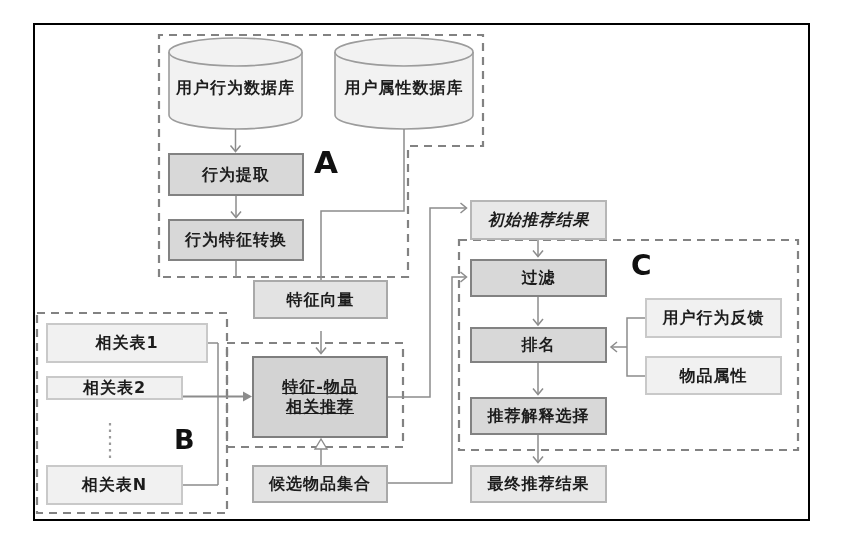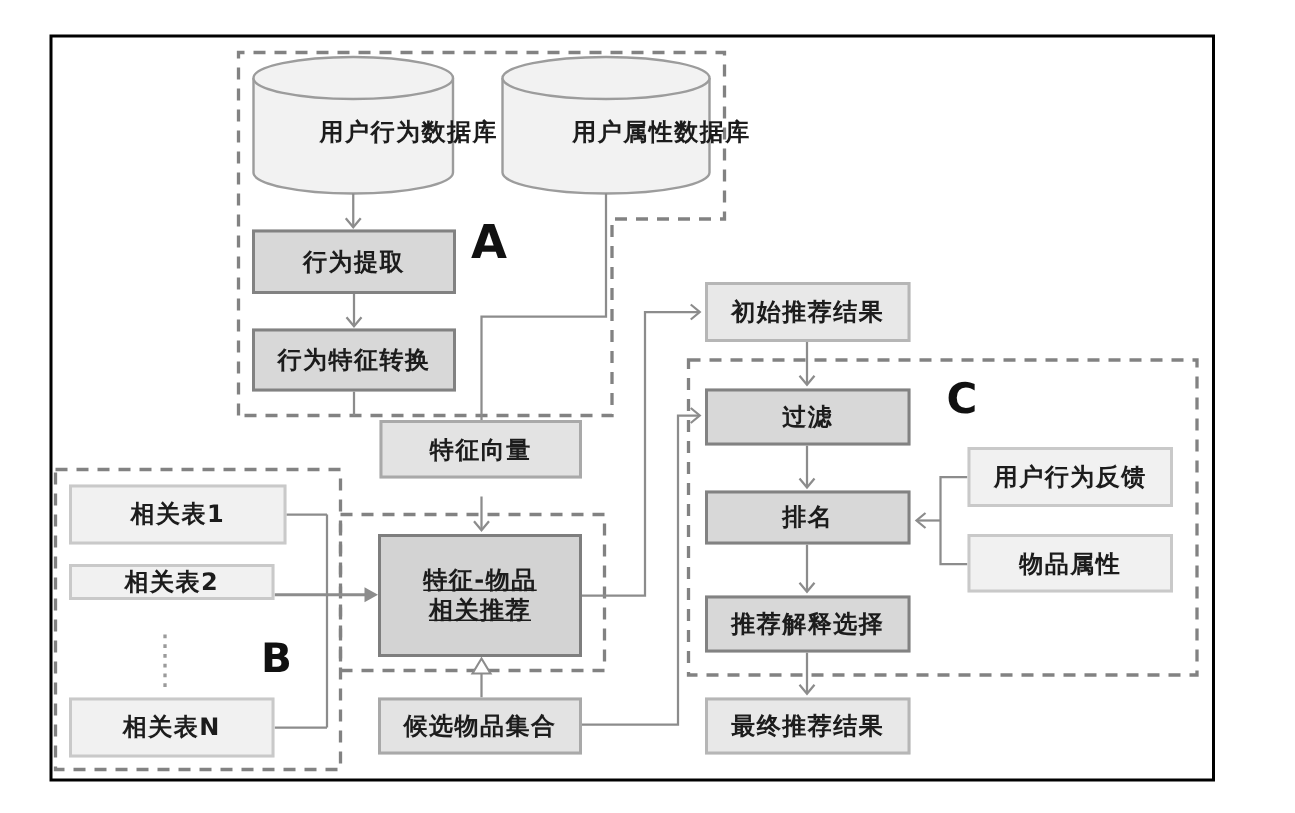--- a/index.html
+++ b/index.html
@@ -18,39 +18,39 @@
     font-weight:bold; font-size:16px; color:#1c1c1c; letter-spacing:1px;
     text-align:right; line-height:1.25; z-index:3;
   }
   .dark     { background:#d8d8d8; border:2px solid #828282; }
   .feature  { background:#d3d3d3; border:2px solid #7e7e7e; flex-direction:column;text-decoration:underline; }
   .mid      { background:#e3e3e3; border:2px solid #a9a9a9; }
   .light    { background:#e8e8e8; border:2px solid #b6b6b6; }
   .lightest { background:#f1f1f1; border:2px solid #c9c9c9; }
   .cyl-label {
     position:absolute; z-index:3; display:flex; align-items:center; justify-content:center;
-    font-weight:bold; font-size:16px; color:#1c1c1c; letter-spacing:1px;padding-left:37px;
+    font-weight:bold; font-size:16px; color:#1c1c1c; letter-spacing:1px;
   }
   .group-label {
     position:absolute; z-index:3; font-weight:bold; color:#111111;
   }
   .gl-a { left:314px; top:144px; font-size:31px; }
   .gl-b { left:174px; top:424px; font-size:27px; }
   .gl-c { left:631px; top:249px; font-size:28px; }
 
   
   .n-behavior-extraction   { left:168px; top:153px; width:136px; height:43px; }
   .n-behavior-conversion   { left:168px; top:219px; width:136px; height:42px; }
   .n-feature-vector        { left:253px; top:280px; width:135px; height:39px; }
-  .n-table1                { left:46px;  top:323px; width:145px; height:40px; }
+  .n-table1                { left:46px;  top:323px; width:162px; height:40px; }
   .n-table2                { left:46px;  top:376px; width:137px; height:24px; }
   .n-tablen                { left:46px;  top:465px; width:137px; height:40px; }
   .n-feature-item          { left:252px; top:356px; width:136px; height:82px; }
   .n-candidate             { left:252px; top:465px; width:136px; height:38px; }
-  .n-initial               { left:470px; top:188px; width:137px; height:40px; }
+  .n-initial               { left:470px; top:200px; width:137px; height:40px;font-style:italic; }
   .n-filter                { left:470px; top:259px; width:137px; height:38px; }
   .n-ranking               { left:470px; top:327px; width:137px; height:36px; }
   .n-explain               { left:470px; top:397px; width:137px; height:38px; }
   .n-final                 { left:470px; top:465px; width:137px; height:38px; }
   .n-feedback              { left:645px; top:298px; width:137px; height:40px; }
   .n-item-attr             { left:645px; top:356px; width:137px; height:39px; }
   .t-behavior-db           { left:168px; top:73px;  width:135px; height:30px; }
   .t-attribute-db          { left:335px; top:73px;  width:138px; height:30px; }
 </style>
 </head>

